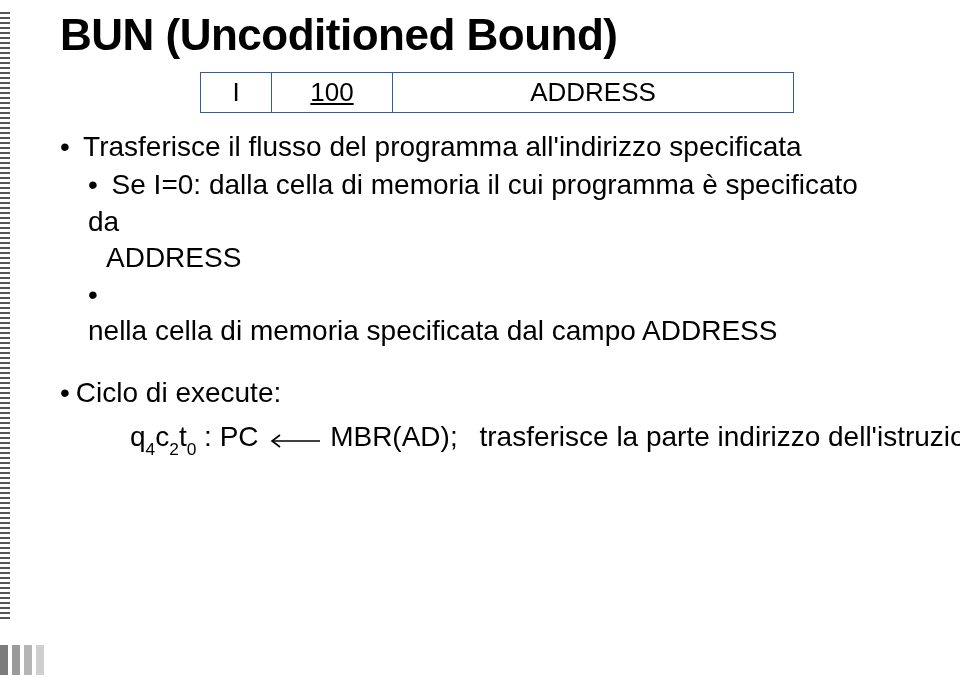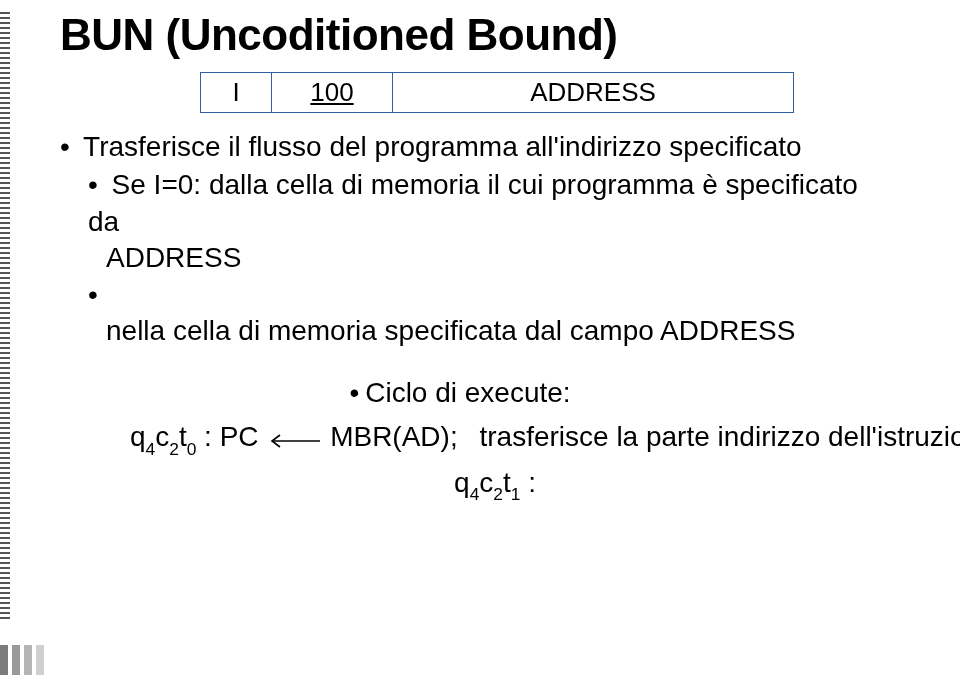--- a/index.html
+++ b/index.html
@@ -84,21 +84,20 @@
     margin: 2px 0 0 0;
     font-size: 28px;
   }
   ul.sub > li::before {
     content: "•";
     margin-right: 6px;
   }
 
   .cycle {
     font-size: 28px;
-    text-align: center;
   }
   .cycle-head::before {
     content: "•";
     margin-right: 6px;
   }
   .cycle-lines {
     margin: 6px 0 0 70px;
     font-size: 28px;
     line-height: 1.55;
   }
@@ -139,29 +138,29 @@
     <tr>
       <td class="cell-i">I</td>
       <td class="cell-op">100</td>
       <td class="cell-addr">ADDRESS</td>
     </tr>
   </tbody>
     </table>
 
   <ul class="top">
     <li>
-      <span>Trasferisce il flusso del programma all'indirizzo specificato</span>
+      <span>Trasferisce il flusso del programma all'indirizzo specificata</span>
       <ul class="sub">
         <li>
           <span>Se I=0: dalla cella di memoria il cui programma è specificato da</span><br>
           <span style="margin-left:18px">ADDRESS</span>
         </li>
         <li>
           <br>
-          <span style="margin-left:18px">nella cella di memoria specificata dal campo ADDRESS</span><br>
+          <span style="">nella cella di memoria specificata dal campo ADDRESS</span><br>
         </li>
       </ul>
     </li>
   </ul>
 
   <div class="cycle">
     <div class="cycle-head">Ciclo di execute:</div>
     <div class="cycle-lines">
 
       <div class="line">
@@ -169,22 +168,19 @@
         <span class="arrow">
           <svg width="52" height="14" viewBox="0 0 52 14">
               <line x1="52" y1="7" x2="4" y2="7" stroke="#000" stroke-width="1.6"></line>
               <polyline points="12,1 4,7 12,13" fill="none" stroke="#000" stroke-width="1.6"></polyline>
             </svg>
         </span>
         <span>MBR(AD);</span>
         <span class="comment">trasferisce la parte indirizzo dell'istruzione</span>
       </div>
 
-      <div class="line">
-        <span>q</span><span class="sub-num">4</span><span>c</span><span class="sub-num">2</span><span>t</span><span class="sub-num">1</span><span> :</span>
-      </div>
 
 
 
     </div>
   </div>
 
 </div>
 
 </body></html>

